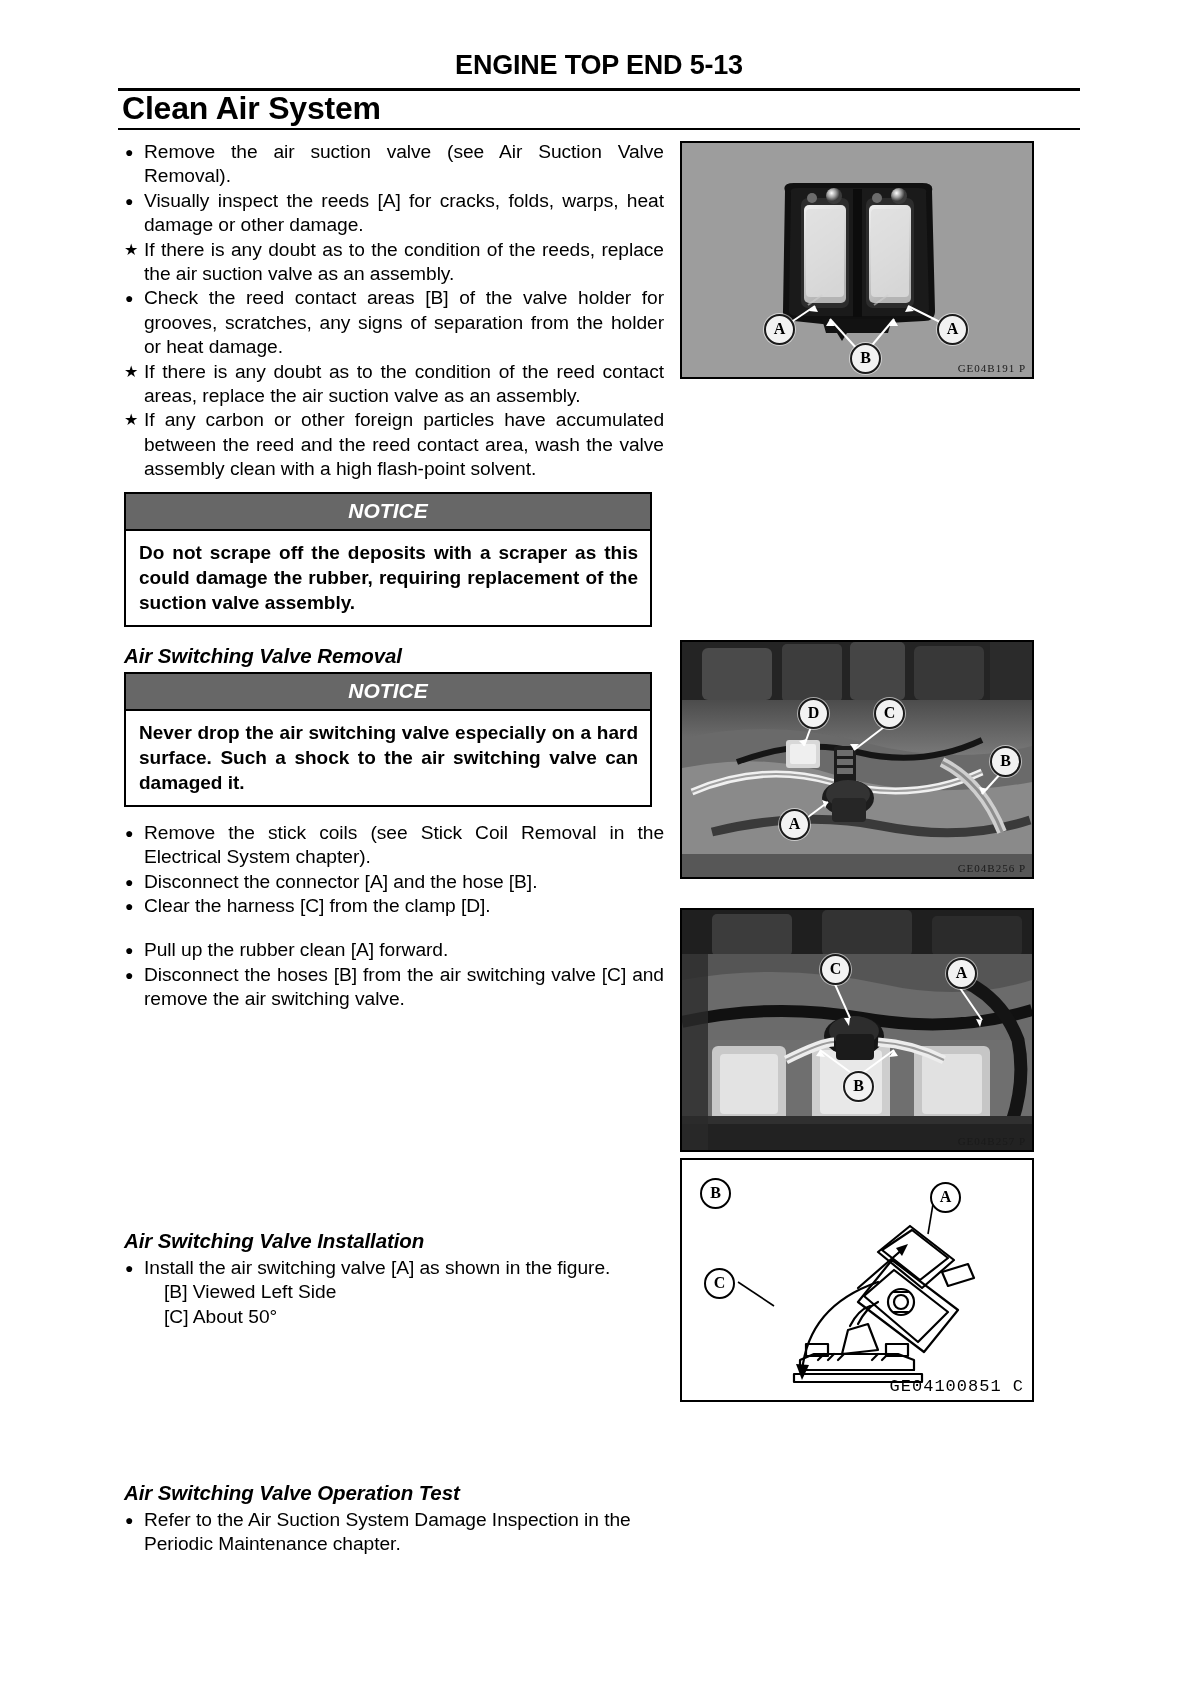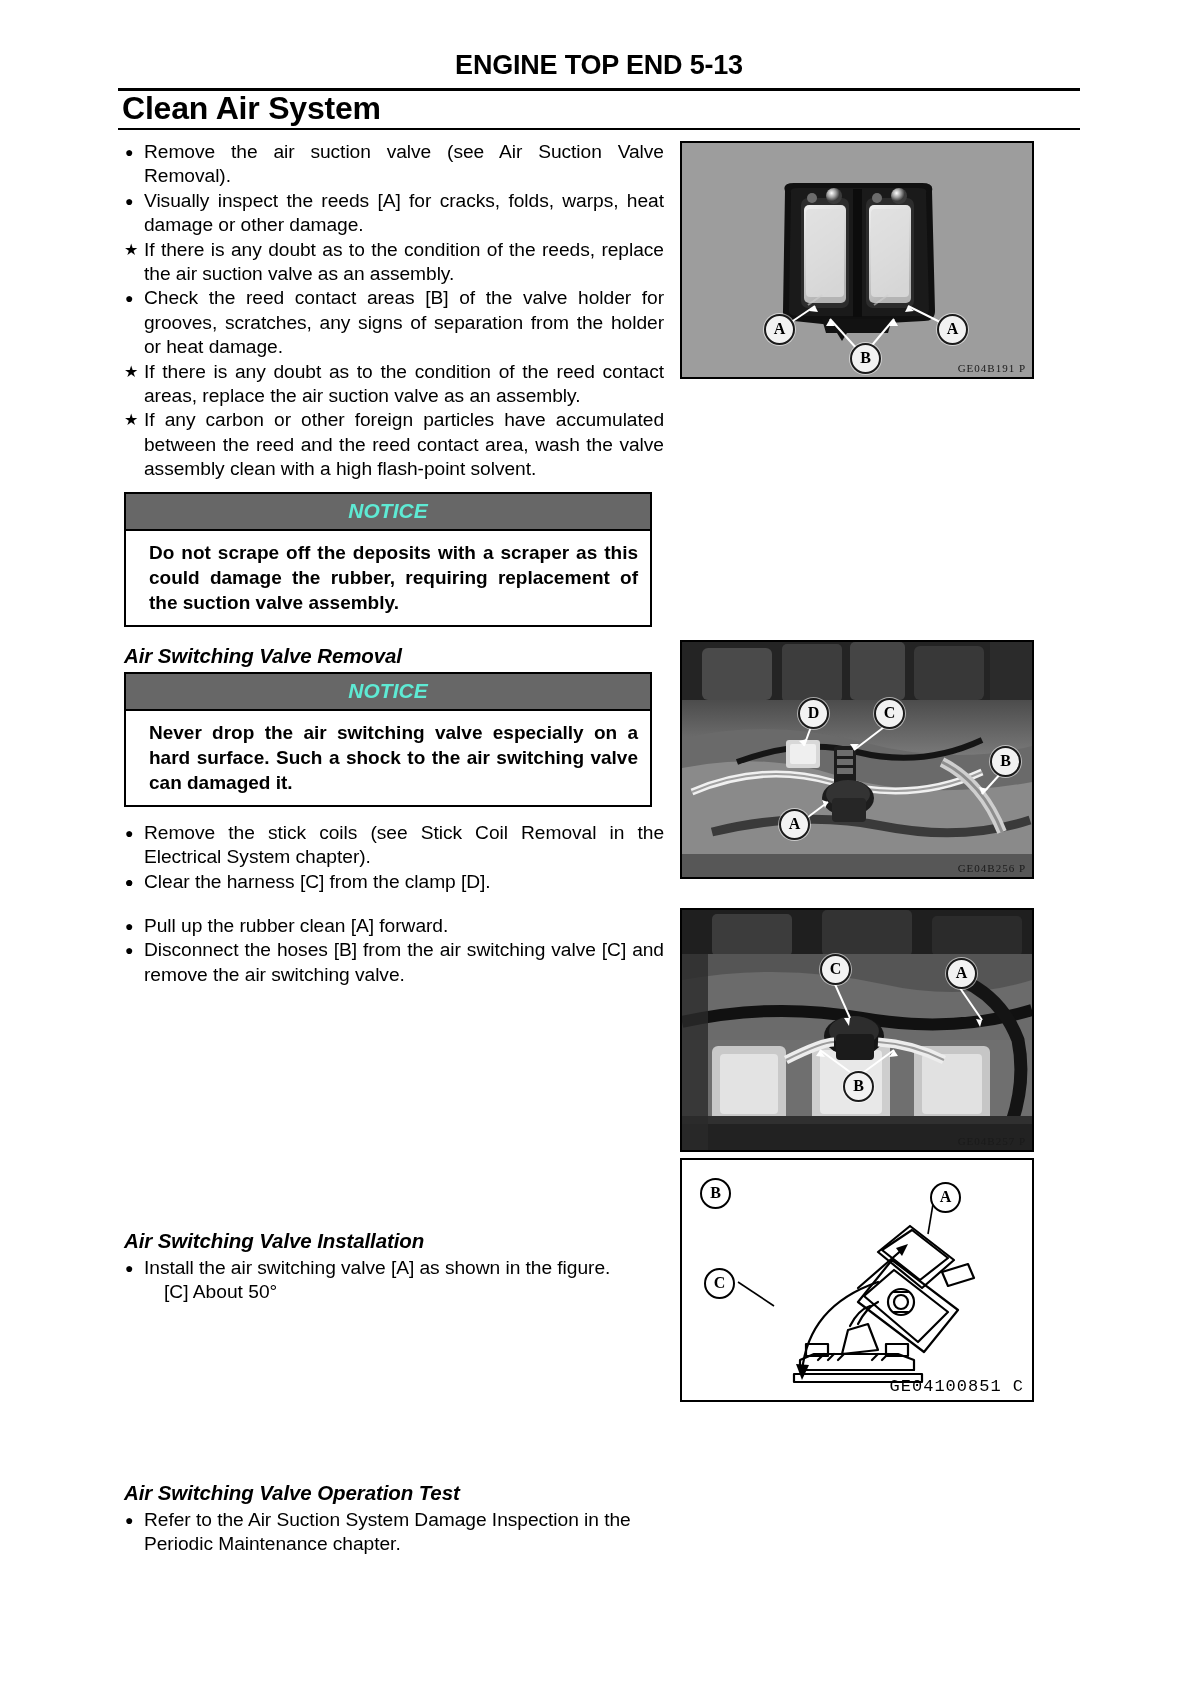--- a/index.html
+++ b/index.html
@@ -116,31 +116,31 @@
 
   
   .notice {
     border: 2px solid #000;
     margin: 10px 0 0 0;
     background: #fff;
     width: 524px;
   }
   .notice-head {
     background: #676767;
-    color: #5eead4;
+    color: #ffffff;
     text-align: center;
     font-style: italic;
     font-weight: bold;
     font-size: 21px;
     line-height: 24px;
     padding: 5px 0 6px 0;
     border-bottom: 2px solid #000;
   }
   .notice-body {
-    padding: 9px 12px 10px 23px;
+    padding: 9px 12px 10px 13px;
     font-weight: bold;
     font-size: 19px;
     line-height: 25px;
     text-align: justify;
   }
   .notice-body p { margin: 0; }
 
   
   .fig {
     position: absolute;
@@ -258,20 +258,21 @@
 
     <div style="height:14px"></div>
 
     <ul class="steps">
       <li>
         <span class="bul">●</span>
         <span>Remove the stick coils (see Stick Coil Removal in the Electrical System chapter).</span>
       </li>
       <li class="nojust">
         <span class="bul">●</span>
+        <span>Disconnect the connector [A] and the hose [B].</span>
       </li>
       <li class="nojust">
         <span class="bul">●</span>
         <span>Clear the harness [C] from the clamp [D].</span>
       </li>
     </ul>
 
     <div style="height:20px"></div>
 
     <ul class="steps">
@@ -287,20 +288,21 @@
   </div>
 
   <div style="position:absolute; left:124px; top:1228px; width:540px;">
     <h3 class="sub">Air Switching Valve Installation</h3>
     <ul class="steps">
       <li class="nojust">
         <span class="bul">●</span>
         <span>Install the air switching valve [A] as shown in the figure.</span>
       </li>
     </ul>
+    <div class="plain-line">[B] Viewed Left Side</div>
     <div class="plain-line">[C] About 50°</div>
   </div>
 
   <div style="position:absolute; left:124px; top:1480px; width:540px;">
     <h3 class="sub">Air Switching Valve Operation Test</h3>
     <ul class="steps">
       <li class="nojust">
         <span class="bul">●</span>
         <span>Refer to the Air Suction System Damage Inspection in the Periodic Maintenance chapter.</span>
       </li>

